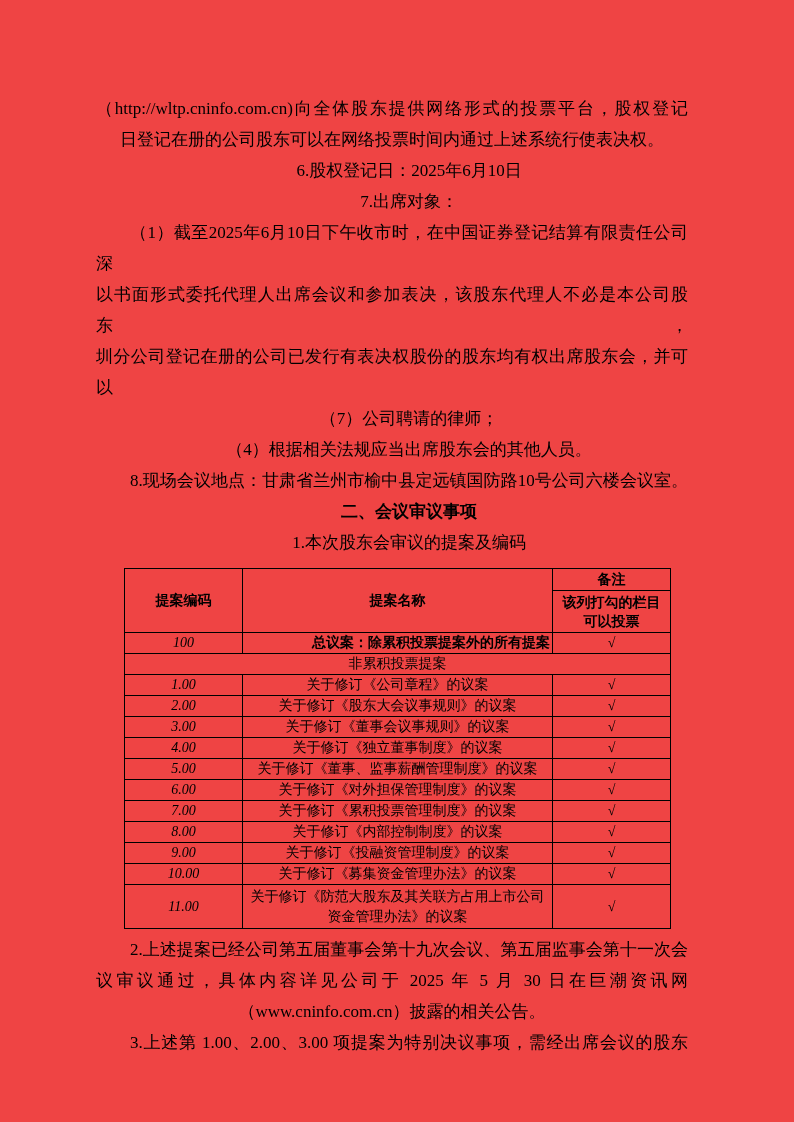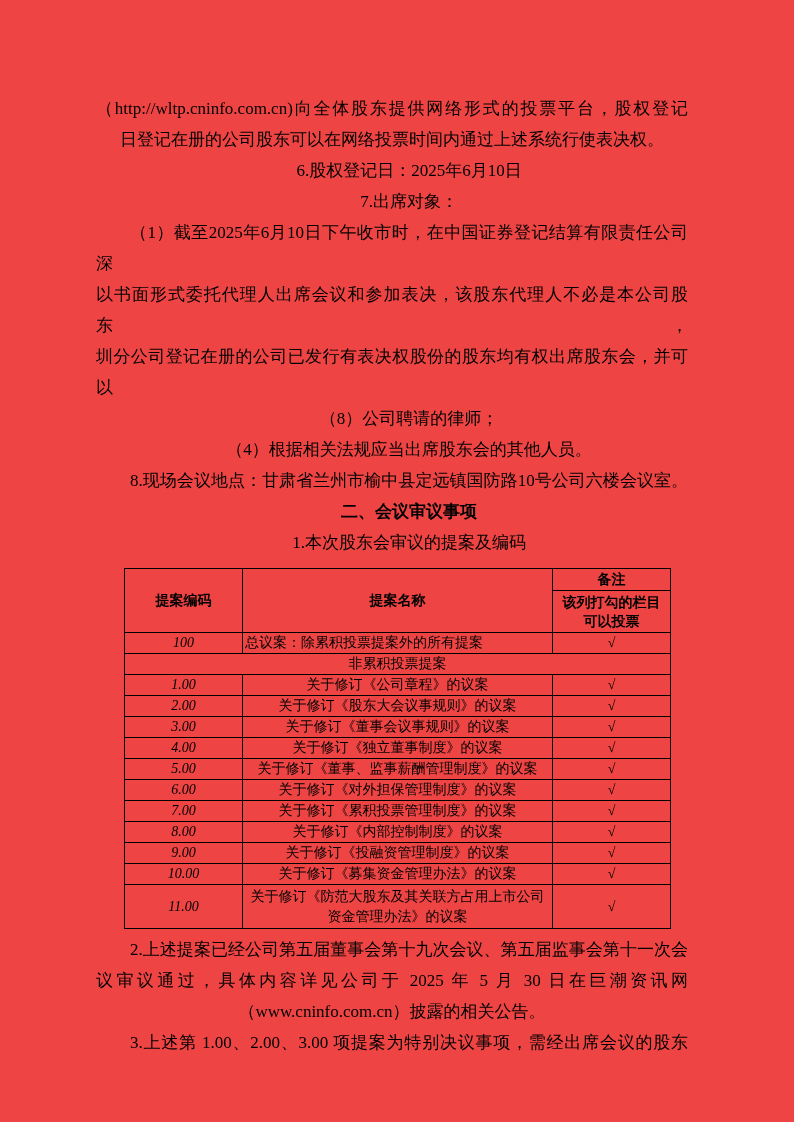--- a/index.html
+++ b/index.html
@@ -56,21 +56,21 @@
   }
   th.note-top { height:22px; }
   th.note-sub { height:42px; white-space:pre-line; }
   td.code  { height:21px; line-height:20px;font-style:italic; }
   td.check { line-height:20px; }
   td.name  {
     text-align:left;
     padding-left:7px; padding-right:4px;
     line-height:20px;
   }
-  td.name.center { text-align:left; }
+  td.name.center { text-align:right;font-weight:bold; }
   td.section { height:21px; line-height:20px; text-align:center; }
   tr.tall td { height:44px; }
   .bottom-block { margin-top:5px; }
 </style>
 </head>
 <body>
 
 <div class="page">
   <div class="content">
 
@@ -84,21 +84,21 @@
         </div>
         <div class="para">
           <div class="line indent">7.出席对象：</div>
         </div>
         <div class="para">
           <div class="line indent justify">（1）截至2025年6月10日下午收市时，在中国证券登记结算有限责任公司深</div>
           <div class="line justify">以书面形式委托代理人出席会议和参加表决，该股东代理人不必是本公司股东，</div>
           <div class="line justify">圳分公司登记在册的公司已发行有表决权股份的股东均有权出席股东会，并可以</div>
         </div>
         <div class="para">
-          <div class="line indent">（8）公司聘请的律师；</div>
+          <div class="line indent">（7）公司聘请的律师；</div>
         </div>
         <div class="para">
           <div class="line indent">（4）根据相关法规应当出席股东会的其他人员。</div>
         </div>
         <div class="para">
           <div class="line indent justify">8.现场会议地点：甘肃省兰州市榆中县定远镇国防路10号公司六楼会议室。</div>
         </div>
         <div class="para bold">
           <div class="line indent">二、会议审议事项</div>
         </div>

